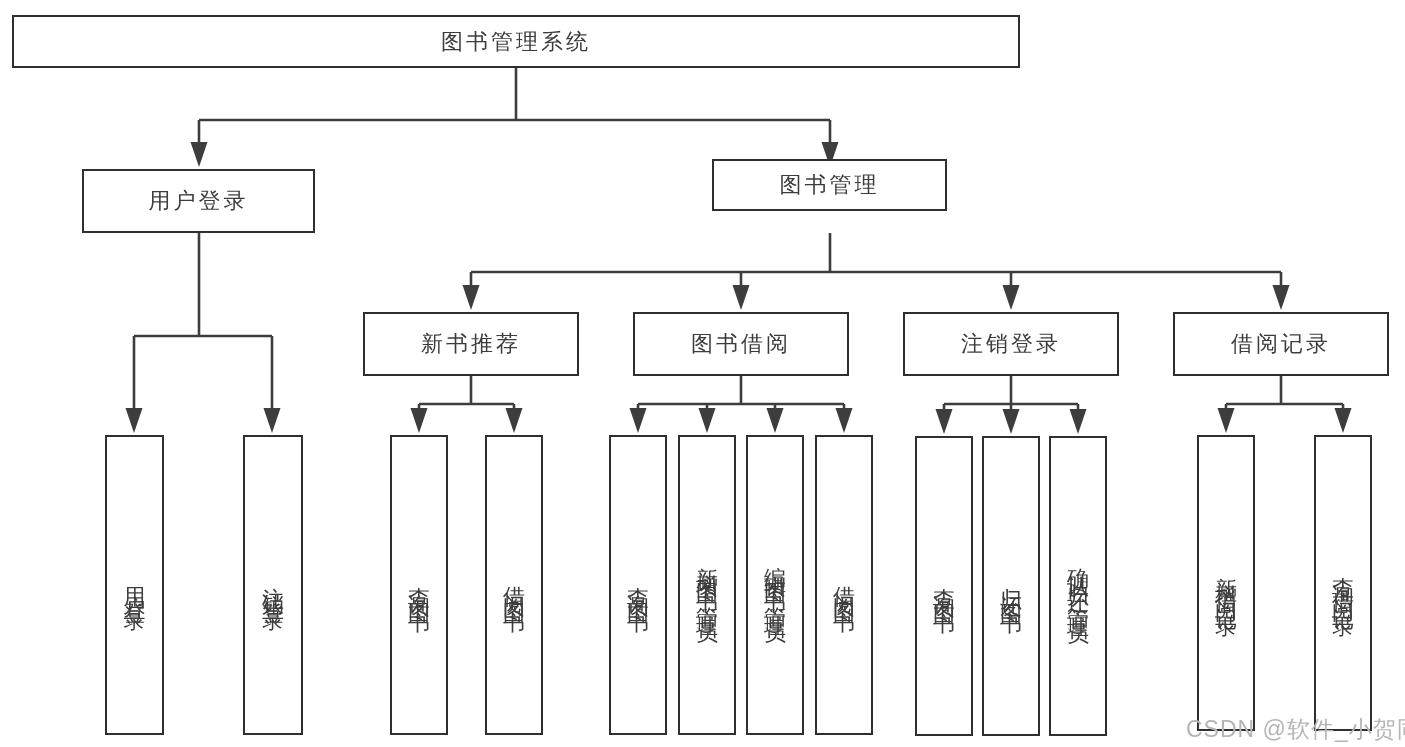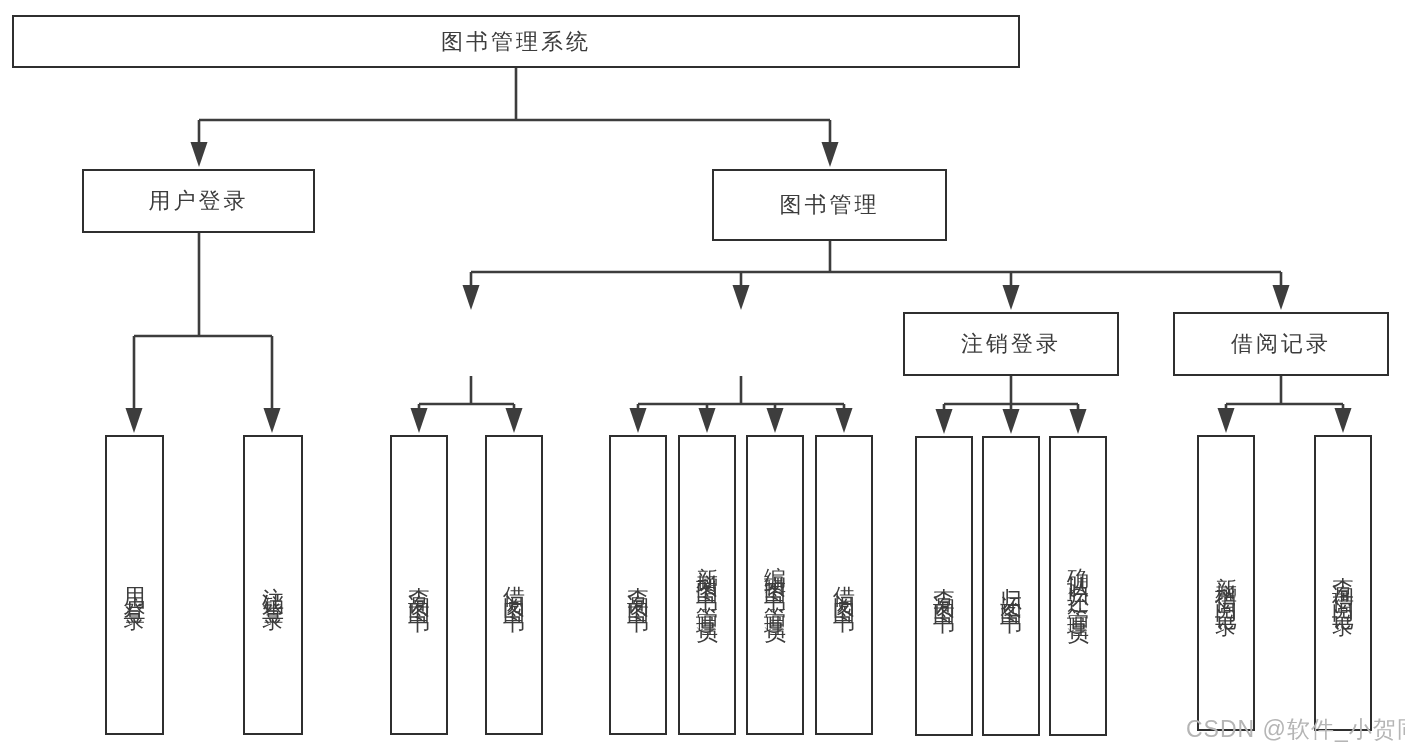--- a/index.html
+++ b/index.html
@@ -99,24 +99,30 @@
     </g>
   </svg>
 
   <div class="node hnode" style="left:12px;top:15px;width:1008px;height:53px;">
     <span>图书管理系统</span>
   </div>
 
   <div class="node hnode" style="left:82px;top:169px;width:233px;height:64px;">
     <span>用户登录</span>
   </div>
-  <div class="node hnode" style="left:712px;top:169px;width:235px;height:72px;">
+  <div class="node hnode" style="left:712px;top:159px;width:235px;height:52px;">
     <span>图书管理</span>
   </div>
 
+  <div class="node hnode" style="left:363px;top:312px;width:216px;height:64px;">
+    <span>新书推荐</span>
+  </div>
+  <div class="node hnode" style="left:633px;top:312px;width:216px;height:64px;">
+    <span>图书借阅</span>
+  </div>
   <div class="node hnode" style="left:903px;top:312px;width:216px;height:64px;">
     <span>注销登录</span>
   </div>
   <div class="node hnode" style="left:1173px;top:312px;width:216px;height:64px;">
     <span>借阅记录</span>
   </div>
 
   <div class="node vnode" style="left:105px;top:435px;width:59px;height:300px;">
     <span>用户登录</span>
   </div>

